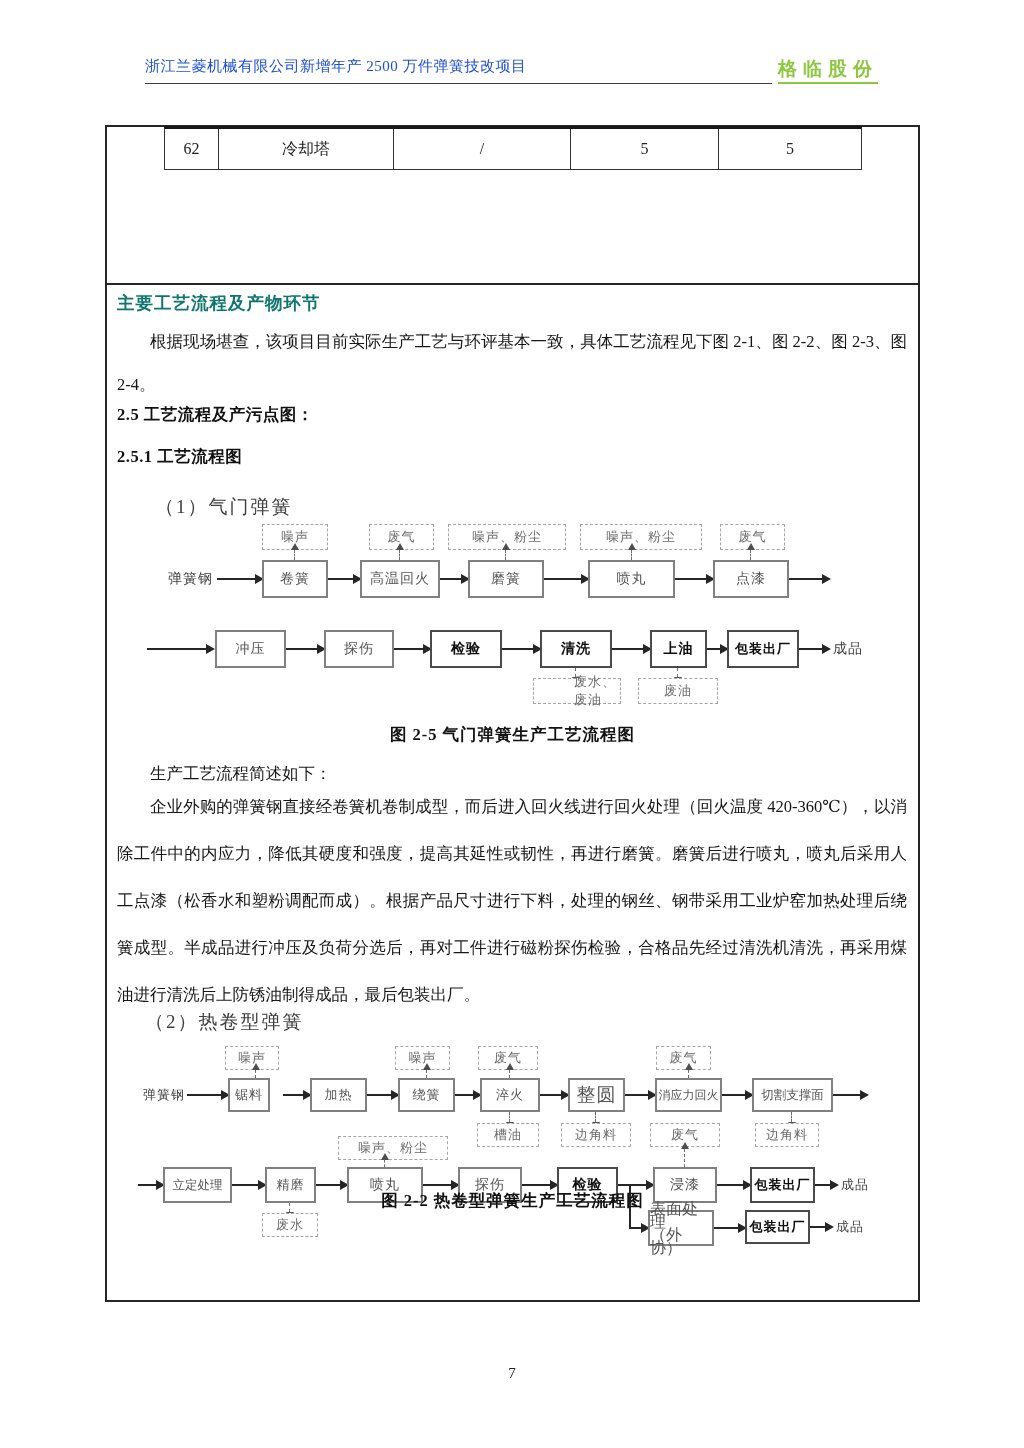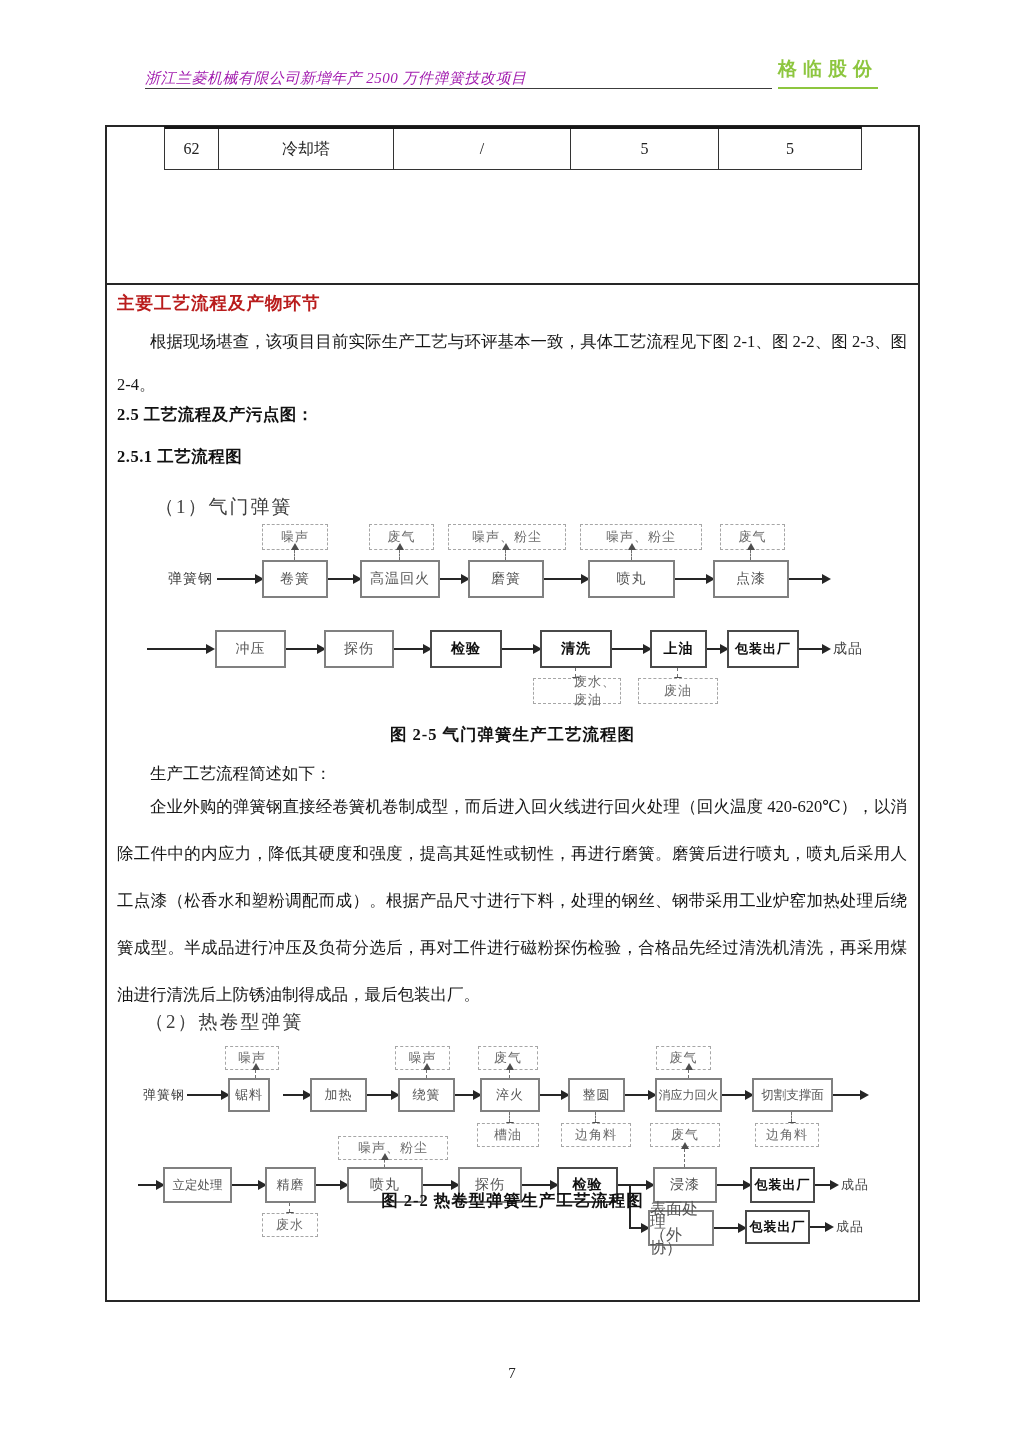--- a/index.html
+++ b/index.html
@@ -3,32 +3,32 @@
 <meta charset="utf-8">
 <style>
   html,body{margin:0;padding:0;}
   body{
     width:1024px;height:1448px;position:relative;background:#ffffff;
     font-family:"Liberation Serif","DejaVu Serif",serif;color:#1a1a1a;
     overflow:hidden;
   }
   
   .header{position:absolute;left:145px;top:56px;width:733px;display:flex;align-items:flex-end;}
-  .header .ptitle{flex:1;font-size:15px;color:#a21caf;border-bottom:1px solid #3c3c3c;letter-spacing:.5px;font-style:italic;}
-  .header .brand{font-size:19px;font-weight:bold;letter-spacing:6px;padding-bottom:5px;border-bottom:2px solid #8dc63f;margin-left:6px;}
+  .header .ptitle{flex:1;font-size:15px;color:#1d4ed8;padding-bottom:7px;border-bottom:1px solid #3c3c3c;letter-spacing:.5px;}
+  .header .brand{font-size:19px;font-weight:bold;letter-spacing:6px;border-bottom:2px solid #8dc63f;margin-left:6px;}
   
   .outer{position:absolute;left:105px;top:125px;width:811px;height:1173px;border:2px solid #262626;}
   .divider{position:absolute;left:105px;top:283px;width:815px;border-top:2px solid #262626;}
   
   .mini-table{position:absolute;left:164px;top:126px;width:696px;height:40px;display:flex;
     border:1px solid #333;border-top:3px solid #161616;background:#fff;}
   .mini-table .cell{display:flex;align-items:center;justify-content:center;font-size:16px;color:#222;border-right:1px solid #333;}
   .mini-table .cell:last-child{border-right:none;}
   
-  .h1{position:absolute;left:117px;top:291px;font-size:17.5px;font-weight:bold;color:#b91c1c;letter-spacing:1px;}
+  .h1{position:absolute;left:117px;top:291px;font-size:17.5px;font-weight:bold;color:#0f766e;letter-spacing:1px;}
   .para{position:absolute;left:117px;width:790px;font-size:16.5px;line-height:43px;text-align:justify;text-indent:2em;color:#161616;}
   .h2{position:absolute;left:117px;font-size:16.5px;font-weight:bold;color:#111;letter-spacing:.5px;}
   .caption{position:absolute;left:105px;width:815px;text-align:center;font-size:16.5px;font-weight:bold;color:#111;letter-spacing:1px;}
   .pagenum{position:absolute;left:0;top:1365px;width:1024px;text-align:center;font-size:15px;color:#222;}
   
   .diagram{position:absolute;left:105px;width:815px;}
   .dg-title{position:absolute;font-size:19px;color:#3e3e3e;letter-spacing:2px;}
   .box{position:absolute;height:38px;border:2px solid #808080;background:#fff;display:flex;align-items:center;justify-content:center;
        font-size:14px;color:#555;letter-spacing:1px;box-sizing:border-box;}
   .box.strong{border-color:#4a4a4a;color:#0d0d0d;font-weight:bold;}
@@ -115,21 +115,21 @@
 
   <div class="vdd" style="left:470px;top:178px;height:9px;"></div>
   <div class="vdd" style="left:572px;top:178px;height:9px;"></div>
   <div class="ebox" style="left:428px;top:188px;width:88px;height:26px;padding-left:40px;">废水、废油</div>
   <div class="ebox" style="left:533px;top:188px;width:80px;height:26px;">废油</div>
 </div>
 
 <div class="caption" style="top:724px;">图 2-5 气门弹簧生产工艺流程图</div>
 
 <div class="para" style="top:752px;">生产工艺流程简述如下：</div>
-<div class="para" style="top:783px;line-height:47px;">企业外购的弹簧钢直接经卷簧机卷制成型，而后进入回火线进行回火处理（回火温度 420-620℃），以消除工件中的内应力，降低其硬度和强度，提高其延性或韧性，再进行磨簧。磨簧后进行喷丸，喷丸后采用人工点漆（松香水和塑粉调配而成）。根据产品尺寸进行下料，处理的钢丝、钢带采用工业炉窑加热处理后绕簧成型。半成品进行冲压及负荷分选后，再对工件进行磁粉探伤检验，合格品先经过清洗机清洗，再采用煤油进行清洗后上防锈油制得成品，最后包装出厂。</div>
+<div class="para" style="top:783px;line-height:47px;">企业外购的弹簧钢直接经卷簧机卷制成型，而后进入回火线进行回火处理（回火温度 420-360℃），以消除工件中的内应力，降低其硬度和强度，提高其延性或韧性，再进行磨簧。磨簧后进行喷丸，喷丸后采用人工点漆（松香水和塑粉调配而成）。根据产品尺寸进行下料，处理的钢丝、钢带采用工业炉窑加热处理后绕簧成型。半成品进行冲压及负荷分选后，再对工件进行磁粉探伤检验，合格品先经过清洗机清洗，再采用煤油进行清洗后上防锈油制得成品，最后包装出厂。</div>
 
 <div class="diagram" style="top:1005px;height:256px;">
   <div class="dg-title" style="left:40px;top:4px;">（2）热卷型弹簧</div>
 
   <div class="ebox" style="left:120px;top:41px;width:54px;height:24px;">噪声</div>
   <div class="ebox" style="left:290px;top:41px;width:55px;height:24px;">噪声</div>
   <div class="ebox" style="left:373px;top:41px;width:60px;height:24px;">废气</div>
   <div class="ebox" style="left:551px;top:41px;width:55px;height:24px;">废气</div>
   <div class="vdu" style="left:150px;top:65px;height:8px;"></div>
   <div class="vdu" style="left:321px;top:65px;height:8px;"></div>
@@ -139,21 +139,21 @@
   <div class="lbl" style="left:38px;top:81px;font-size:13px;">弹簧钢</div>
   <div class="ha" style="left:82px;top:89px;width:41px;"></div>
   <div class="box" style="left:123px;top:73px;width:42px;height:34px;font-size:13px;">锯料</div>
   <div class="ha" style="left:178px;top:89px;width:27px;"></div>
   <div class="box" style="left:205px;top:73px;width:57px;height:34px;font-size:13px;">加热</div>
   <div class="ha" style="left:262px;top:89px;width:31px;"></div>
   <div class="box" style="left:293px;top:73px;width:57px;height:34px;font-size:13px;">绕簧</div>
   <div class="ha" style="left:350px;top:89px;width:25px;"></div>
   <div class="box" style="left:375px;top:73px;width:60px;height:34px;font-size:13px;">淬火</div>
   <div class="ha" style="left:435px;top:89px;width:28px;"></div>
-  <div class="box" style="left:463px;top:73px;width:57px;height:34px;font-size:13px;text-align:right;">整圆</div>
+  <div class="box" style="left:463px;top:73px;width:57px;height:34px;font-size:19px;text-align:right;">整圆</div>
   <div class="ha" style="left:520px;top:89px;width:30px;"></div>
   <div class="box" style="left:550px;top:73px;width:67px;height:34px;font-size:12px;letter-spacing:0;">消应力回火</div>
   <div class="ha" style="left:617px;top:89px;width:30px;"></div>
   <div class="box" style="left:647px;top:73px;width:81px;height:34px;font-size:12.5px;letter-spacing:0;">切割支撑面</div>
   <div class="ha" style="left:728px;top:89px;width:34px;"></div>
 
   <div class="vdd" style="left:404px;top:107px;height:10px;"></div>
   <div class="vdd" style="left:490px;top:107px;height:10px;"></div>
   <div class="vdd" style="left:686px;top:107px;height:10px;"></div>
   <div class="ebox" style="left:372px;top:118px;width:62px;height:24px;">槽油</div>

